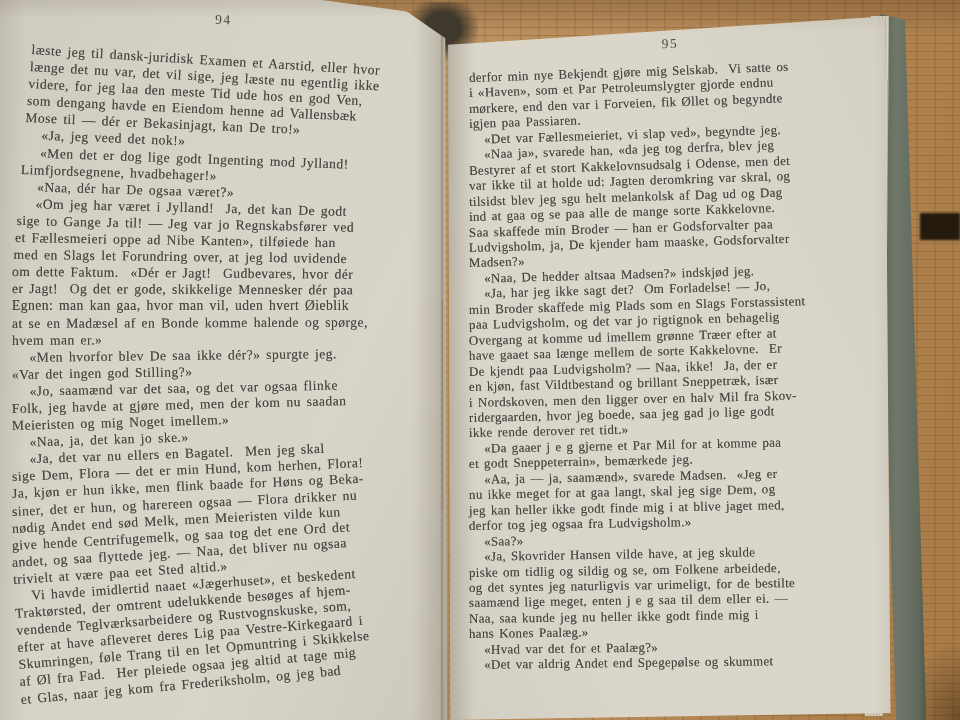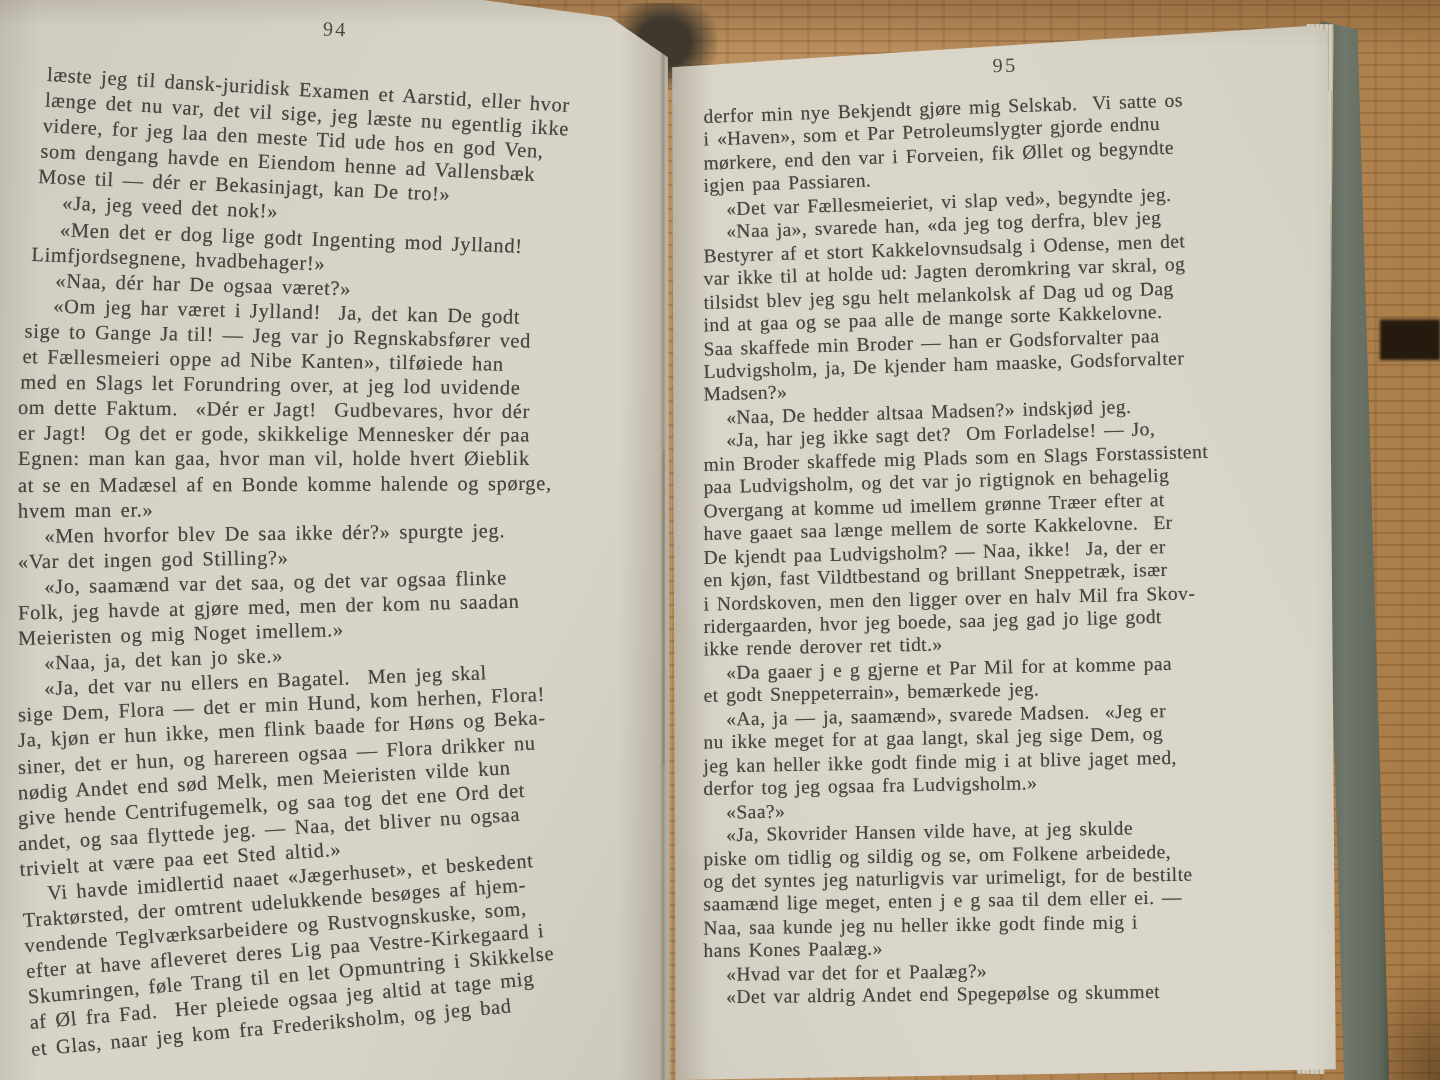--- a/index.html
+++ b/index.html
@@ -115,21 +115,21 @@
         <div class="line" style="transform: translateX(12px) rotate(2.26842deg);">   «Ja, jeg veed det nok!»</div>
         <div class="line" style="transform: translateX(10.5px) rotate(2.04211deg);">   «Men det er dog lige godt Ingenting mod Jylland!</div>
         <div class="line" style="transform: translateX(9px) rotate(1.81579deg);">Limfjordsegnene, hvadbehager!»</div>
         <div class="line" style="transform: translateX(7.5px) rotate(1.58947deg);">   «Naa, dér har De ogsaa været?»</div>
         <div class="line" style="transform: translateX(6px) rotate(1.36316deg);">   «Om jeg har været i Jylland!  Ja, det kan De godt</div>
         <div class="line" style="transform: translateX(4.5px) rotate(1.13684deg);">sige to Gange Ja til! — Jeg var jo Regnskabsfører ved</div>
         <div class="line" style="transform: translateX(3px) rotate(0.910526deg);">et Fællesmeieri oppe ad Nibe Kanten», tilføiede han</div>
         <div class="line" style="transform: translateX(1.5px) rotate(0.684211deg);">med en Slags let Forundring over, at jeg lod uvidende</div>
         <div class="line" style="transform: translateX(0px) rotate(0.457895deg);">om dette Faktum.  «Dér er Jagt!  Gudbevares, hvor dér</div>
         <div class="line" style="transform: translateX(0px) rotate(0.231579deg);">er Jagt!  Og det er gode, skikkelige Mennesker dér paa</div>
-        <div class="line" style="transform: translateX(0px) rotate(0.0052631deg);">Egnen: man kan gaa, hvor man vil, holde hvert Øieblik</div>
+        <div class="line" style="transform: translateX(0px) rotate(0.0052631deg);">Egnen: man kan gaa, hvor man vil, uden hvert Øieblik</div>
         <div class="line" style="transform: translateX(0px) rotate(-0.221053deg);">at se en Madæsel af en Bonde komme halende og spørge,</div>
         <div class="line" style="transform: translateX(0px) rotate(-0.447368deg);">hvem man er.»</div>
         <div class="line" style="transform: translateX(0px) rotate(-0.673684deg);">   «Men hvorfor blev De saa ikke dér?» spurgte jeg.</div>
         <div class="line" style="transform: translateX(0px) rotate(-0.9deg);">«Var det ingen god Stilling?»</div>
         <div class="line" style="transform: translateX(0px) rotate(-1.12632deg);">   «Jo, saamænd var det saa, og det var ogsaa flinke</div>
         <div class="line" style="transform: translateX(0px) rotate(-1.35263deg);">Folk, jeg havde at gjøre med, men der kom nu saadan</div>
         <div class="line" style="transform: translateX(0px) rotate(-1.57895deg);">Meieristen og mig Noget imellem.»</div>
         <div class="line" style="transform: translateX(0px) rotate(-1.80526deg);">   «Naa, ja, det kan jo ske.»</div>
         <div class="line" style="transform: translateX(0px) rotate(-2.03158deg);">   «Ja, det var nu ellers en Bagatel.  Men jeg skal</div>
         <div class="line" style="transform: translateX(0px) rotate(-2.25789deg);">sige Dem, Flora — det er min Hund, kom herhen, Flora!</div>

